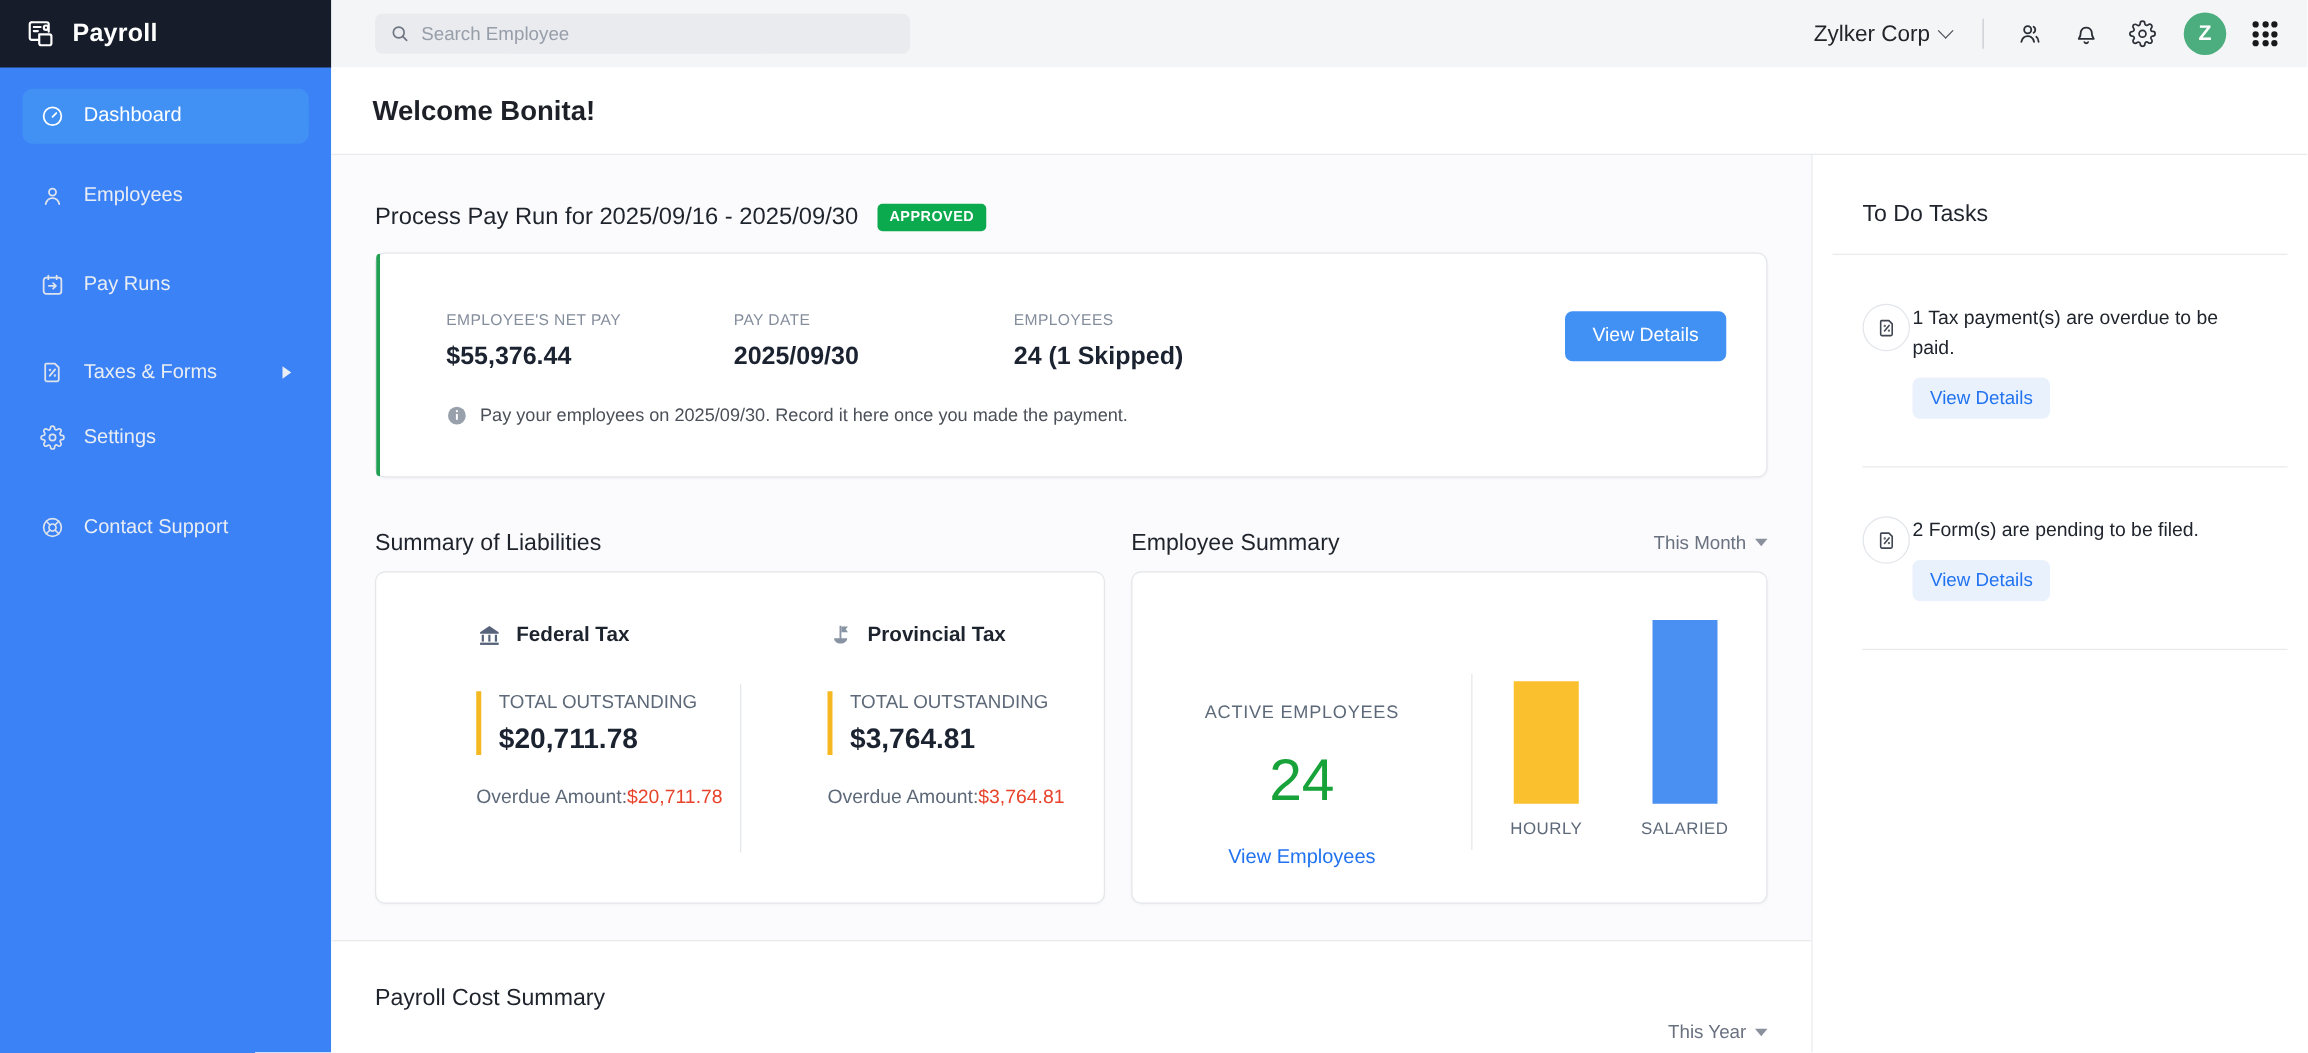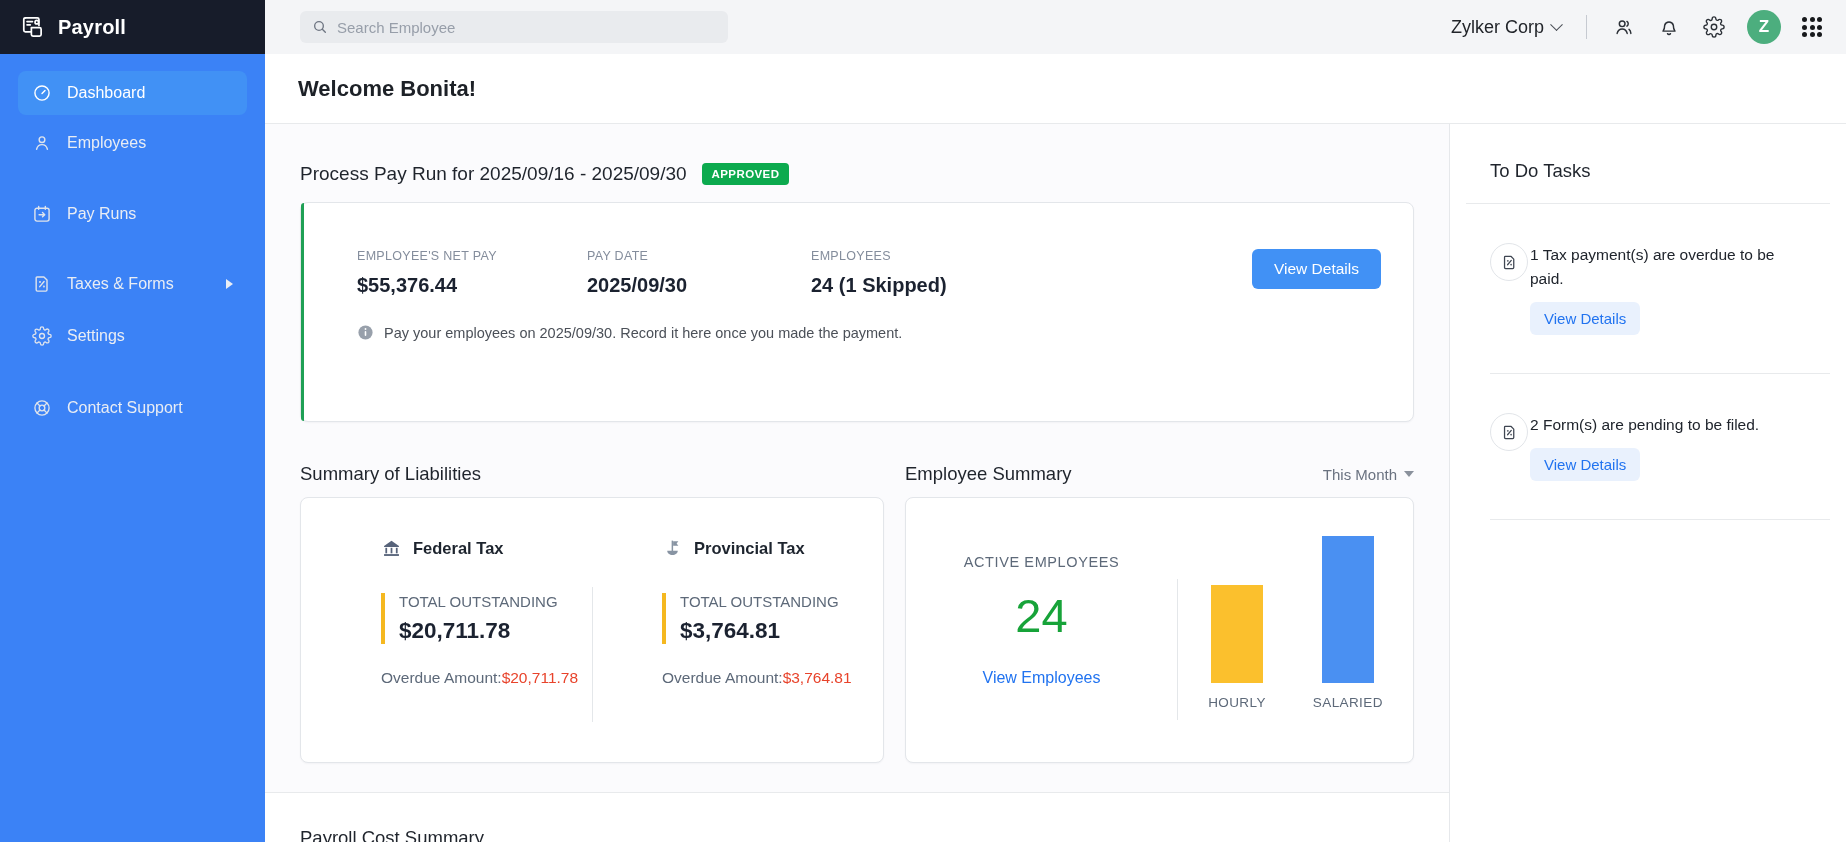--- a/index.html
+++ b/index.html
@@ -45,21 +45,21 @@
   .content-row { flex:1; display:flex; min-height:0; }
   .main { width:1184px; flex:0 0 1184px; background:#fbfbfd; padding:0 35px; overflow:hidden; position:relative; }
   .aside { flex:1; background:#fff; border-left:1px solid #e6e8eb; padding:0 40px; overflow:hidden; }
 
   
   .payrun-head { margin-top:39px; display:flex; align-items:center; gap:15px; }
   .payrun-head h2 { font-size:19px; font-weight:500; color:#1f242c; }
   .badge { background:#0caa4e; color:#fff; font-size:11.5px; font-weight:700; letter-spacing:.4px; padding:5px 10px; border-radius:4px; }
 
   
-  .payrun-card { margin-top:17px; background:#fff; border:1px solid #e3e6ea; border-radius:8px; height:220px; position:relative; box-shadow:0 1px 2px rgba(16,24,40,.04); padding:46px 32px 0 56px; }
+  .payrun-card { margin-top:17px; background:#fff; border:1px solid #e3e6ea; border-radius:8px; height:180px; position:relative; box-shadow:0 1px 2px rgba(16,24,40,.04); padding:46px 32px 0 56px; }
   .payrun-card::before { content:""; position:absolute; left:0; top:0; bottom:0; width:3px; background:#1fa055; border-radius:8px 0 0 8px; }
   .stats-row { display:flex; align-items:flex-start; }
   .stat { width:230px; }
   .stat + .stat { width:224px; }
   .stat-label { font-size:12.5px; color:#848d9c; letter-spacing:.3px; }
   .stat-value { margin-top:11px; font-size:20px; font-weight:700; color:#1b2230; }
   .btn-primary { margin-left:auto; background:#4191f5; color:#fff; border:none; border-radius:6px; font-size:15.5px; font-family:"Liberation Sans",sans-serif; padding:11px 22px; cursor:pointer; }
   .info-row { margin-top:27px; display:flex; align-items:center; gap:10px; }
   .info-row svg { flex:0 0 auto; }
   .info-text { font-size:14.5px; color:#4b5058; }
@@ -82,21 +82,21 @@
   .tax-head .name { font-size:16.5px; font-weight:700; color:#1d242e; }
   .outstanding { margin-top:34px; border-left:4px solid #f5b820; padding-left:14px; }
   .out-label { font-size:15px; color:#5d6979; }
   .out-amount { margin-top:8px; font-size:22.5px; font-weight:700; color:#1b2230; }
   .overdue { margin-top:25px; font-size:15.5px; color:#5d6979; }
   .overdue .red { color:#e8432b; }
 
   
   .emp-card { display:flex; padding:0; }
   .emp-left { width:271px; flex:0 0 271px; display:flex; flex-direction:column; align-items:center; padding-top:56px; }
-  .emp-label { font-size:14.5px; letter-spacing:.6px; color:#5d6979; }
+  .emp-label { font-size:14.5px; letter-spacing:.6px; color:#5d6979;margin-top:48px; }
   .emp-count { margin-top:18px; font-size:47px; font-weight:500; color:#17a339; }
   .emp-link { margin-top:26px; font-size:16px; font-weight:500; color:#2173f0; cursor:pointer; }
   .emp-divider { width:1px; height:141px; background:#e4e7ea; align-self:flex-start; margin-top:81px; }
   .emp-chart { flex:1; display:flex; justify-content:center; gap:47px; padding-top:28px; }
   .bar-wrap { display:flex; flex-direction:column; align-items:center; }
   .bar-area { height:157px; display:flex; align-items:flex-end; }
   .bar { width:52px; }
   .bar-label { margin-top:12px; font-size:13.5px; color:#5d6979; letter-spacing:.4px; }
 
   
@@ -126,21 +126,21 @@
       <svg width="26" height="26" viewBox="0 0 24 24" fill="none" stroke-width="1.6" stroke-linecap="round" stroke-linejoin="round">
           <path d="M5 3.5h11a1.5 1.5 0 0 1 1.5 1.5v5.5"></path>
           <path d="M5 3.5A1.5 1.5 0 0 0 3.5 5v10A1.5 1.5 0 0 0 5 16.5h5"></path>
           <path d="M6.5 7h5M6.5 10h3"></path>
           <circle cx="15.5" cy="7.5" r="1.6"></circle>
           <path d="M10.5 12.5h7.5a1.5 1.5 0 0 1 1.5 1.5v5a1.5 1.5 0 0 1-1.5 1.5h-6A1.5 1.5 0 0 1 10.5 19z"></path>
         </svg>
       <span class="logo-text">Payroll</span>
     </div>
     <div class="nav">
-      <div class="nav-item active" style="margin-bottom:6px;">
+      <div class="nav-item active" style="margin-bottom:20px;">
         <svg width="20" height="20" viewBox="0 0 24 24" fill="none" stroke-width="1.7" stroke-linecap="round">
             <circle cx="12" cy="12" r="8.5"></circle>
             <path d="M12 12.5l3.6-3.6"></path>
           </svg>
         <span>Dashboard</span>
       </div>
       <div class="nav-item" style="margin-bottom:27px;">
         <svg width="20" height="20" viewBox="0 0 24 24" fill="none" stroke-width="1.7" stroke-linecap="round">
             <circle cx="12" cy="8" r="3.4"></circle>
             <path d="M5.5 19.5c.9-3.7 3.4-5.6 6.5-5.6s5.6 1.9 6.5 5.6"></path>

